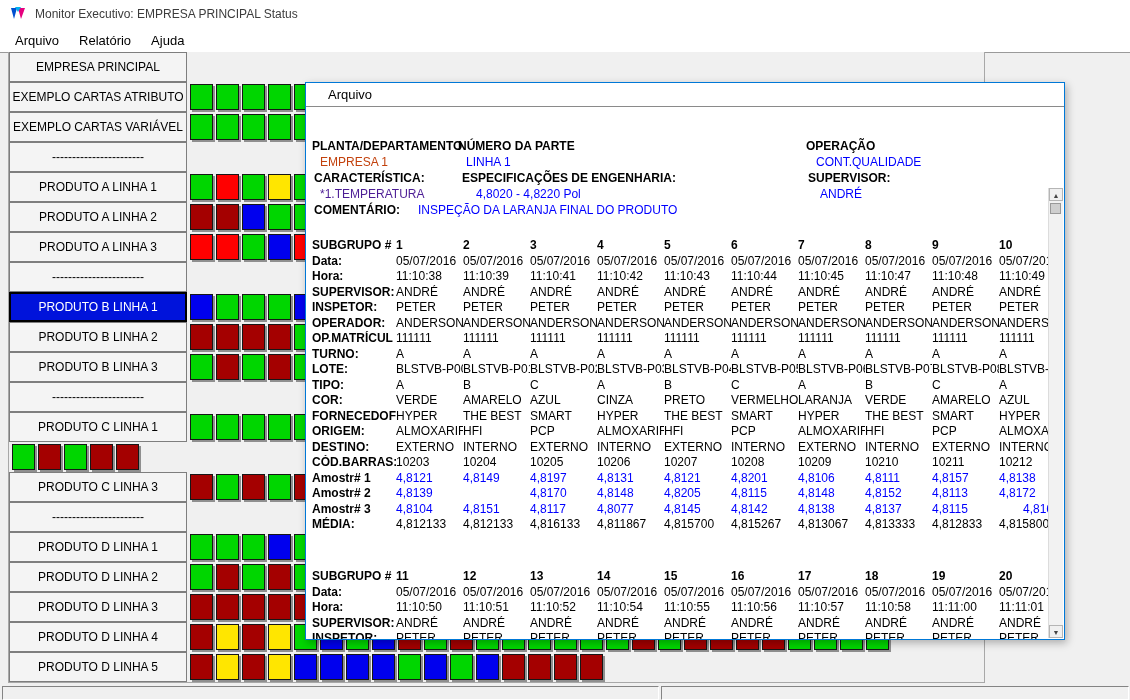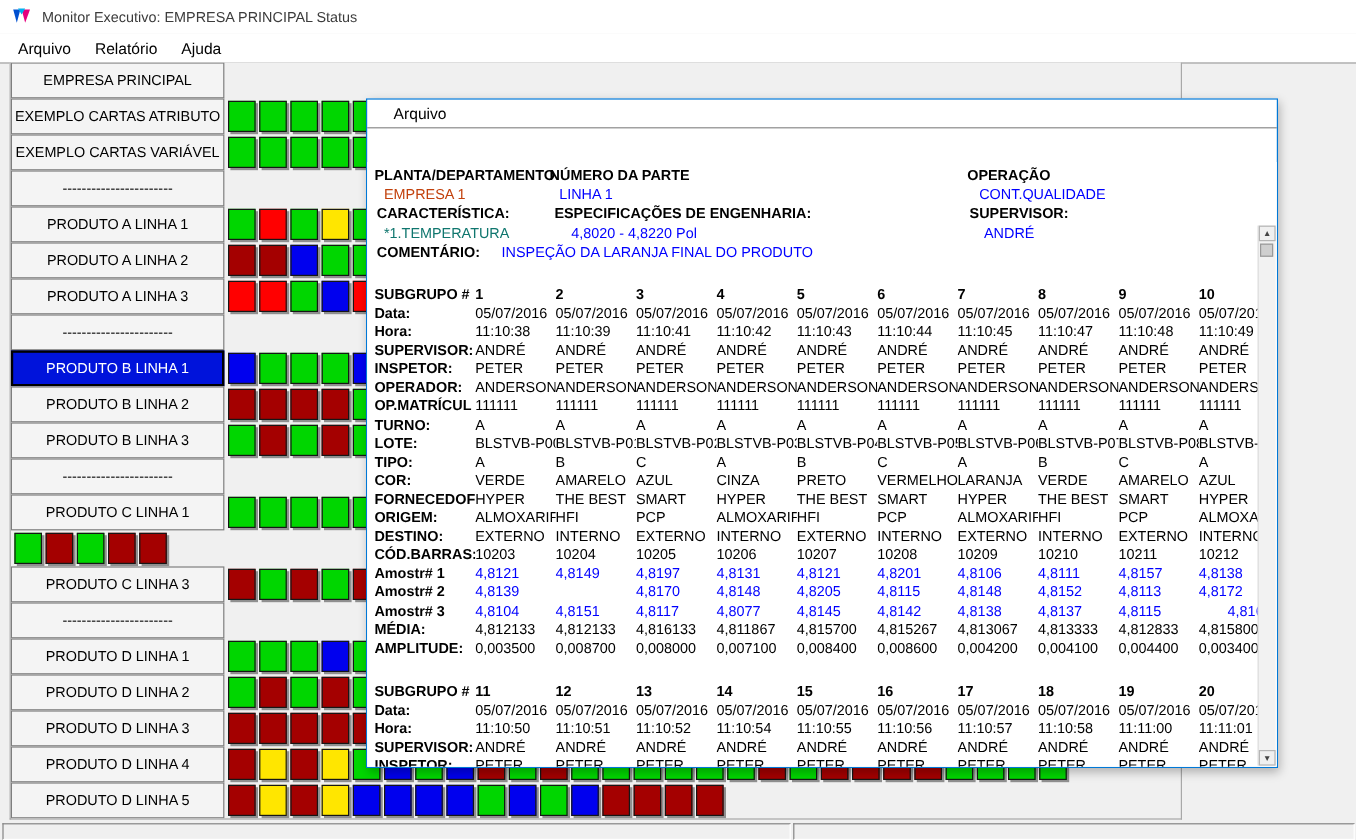--- a/index.html
+++ b/index.html
@@ -302,21 +302,21 @@
 
       <span class="hlbl" style="left:6px;top:4px">PLANTA/DEPARTAMENTO</span>
       <span class="hlbl" style="left:152px;top:4px">NÚMERO DA PARTE</span>
       <span class="hlbl" style="left:500px;top:4px">OPERAÇÃO</span>
       <span class="hval" style="left: 14px; top: 20px; color: #c2410c;">EMPRESA 1</span>
       <span class="hval" style="left: 160px; top: 20px; color: rgb(0, 0, 255);">LINHA 1</span>
       <span class="hval" style="left: 510px; top: 20px; color: rgb(0, 0, 255);">CONT.QUALIDADE</span>
       <span class="hlbl" style="left:8px;top:36px">CARACTERÍSTICA:</span>
       <span class="hlbl" style="left:156px;top:36px">ESPECIFICAÇÕES DE ENGENHARIA:</span>
       <span class="hlbl" style="left:502px;top:36px">SUPERVISOR:</span>
-      <span class="hval" style="left: 14px; top: 52px; color: #0f766e;">*1.TEMPERATURA</span>
+      <span class="hval" style="left: 14px; top: 52px; color: #4c1d95;">*1.TEMPERATURA</span>
       <span class="hval" style="left: 170px; top: 52px; color: rgb(0, 0, 255);">4,8020 - 4,8220 Pol</span>
       <span class="hval" style="left: 514px; top: 52px; color: rgb(0, 0, 255);">ANDRÉ</span>
       <span class="hlbl" style="left:8px;top:68px">COMENTÁRIO:</span>
       <span class="hval" style="left: 112px; top: 68px; color: rgb(0, 0, 255);">INSPEÇÃO DA LARANJA FINAL DO PRODUTO</span>
 
       <div id="table-blocks">
           <div class="tblock" style="top: 103px;">
             <div class="trow thead">
               <span class="tlabel">SUBGRUPO #</span>
               <span class="tcell">1</span>
@@ -557,33 +557,20 @@
               <span class="tcell">4,812133</span>
               <span class="tcell">4,816133</span>
               <span class="tcell">4,811867</span>
               <span class="tcell">4,815700</span>
               <span class="tcell">4,815267</span>
               <span class="tcell">4,813067</span>
               <span class="tcell">4,813333</span>
               <span class="tcell">4,812833</span>
               <span class="tcell">4,815800</span>
             </div>
-            <div class="trow">
-              <span class="tlabel">AMPLITUDE:</span>
-              <span class="tcell">0,003500</span>
-              <span class="tcell">0,008700</span>
-              <span class="tcell">0,008000</span>
-              <span class="tcell">0,007100</span>
-              <span class="tcell">0,008400</span>
-              <span class="tcell">0,008600</span>
-              <span class="tcell">0,004200</span>
-              <span class="tcell">0,004100</span>
-              <span class="tcell">0,004400</span>
-              <span class="tcell">0,003400</span>
-            </div>
           </div>
           <div class="tblock" style="top: 434px;">
             <div class="trow thead">
               <span class="tlabel">SUBGRUPO #</span>
               <span class="tcell">11</span>
               <span class="tcell">12</span>
               <span class="tcell">13</span>
               <span class="tcell">14</span>
               <span class="tcell">15</span>
               <span class="tcell">16</span>

